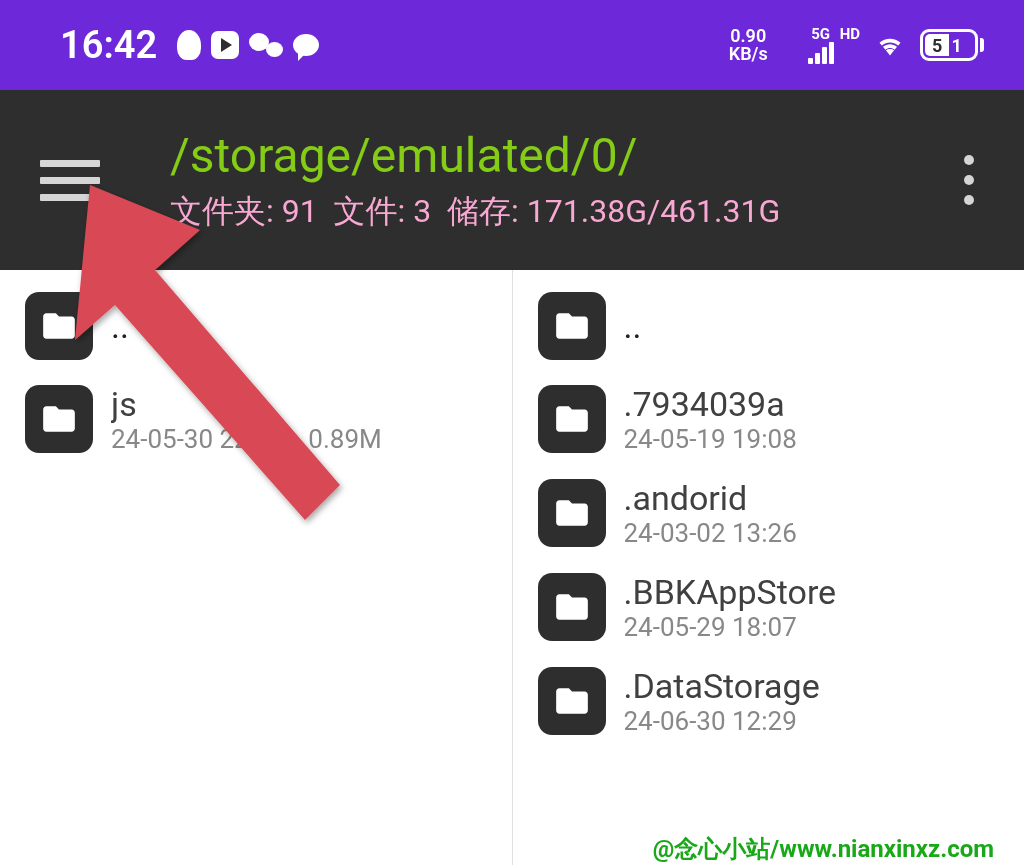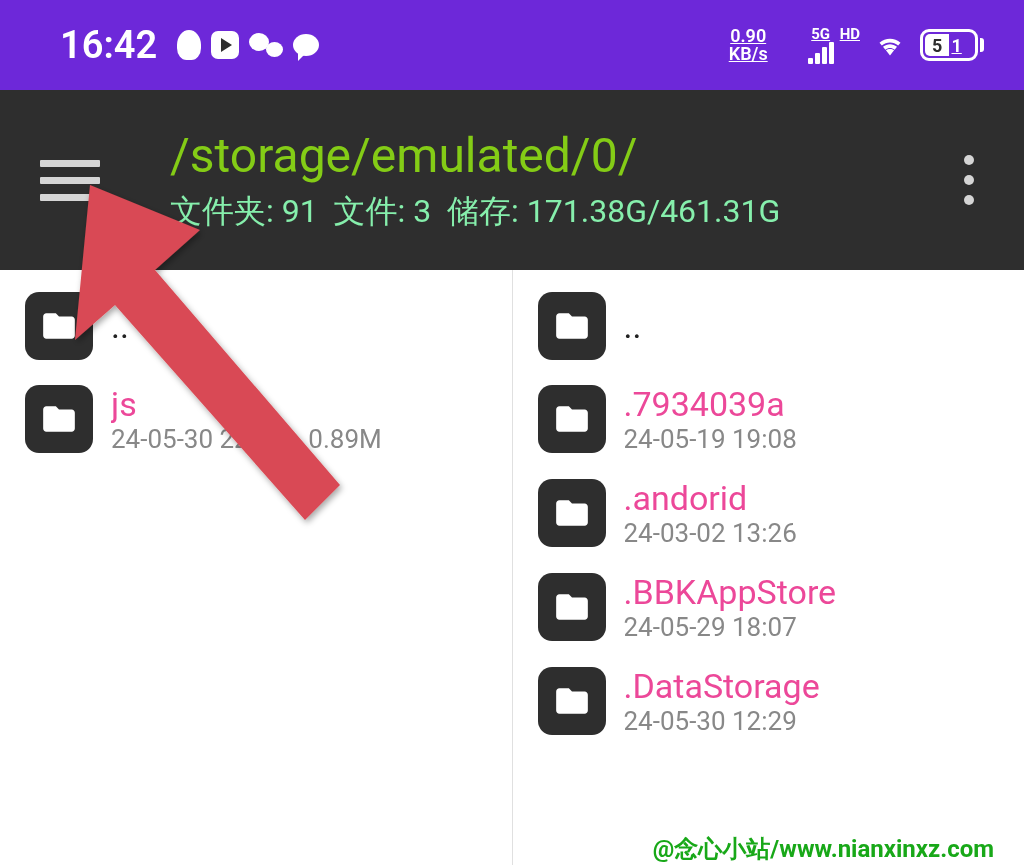--- a/index.html
+++ b/index.html
@@ -36,21 +36,20 @@
     .status-icons-left {
       display: flex;
       align-items: center;
       gap: 10px;
       margin-left: 8px;
     }
     .status-right {
       display: flex;
       align-items: center;
       gap: 16px;
-      text-decoration: underline;
     }
     .speed-block {
       display: flex;
       flex-direction: column;
       align-items: center;
       font-size: 18px;
       line-height: 1;
       font-weight: 600;
     }
     .net-block {
@@ -141,21 +140,21 @@
       margin-left: 70px;
       flex: 1;
     }
     .path-title {
       font-size: 48px;
       color: #84cc16;
       font-weight: 400;
     }
     .path-stats {
       font-size: 32px;
-      color: #86efac;
+      color: #f9a8d4;
       margin-top: 6px;
     }
     .more-dots {
       display: flex;
       flex-direction: column;
       gap: 10px;
       cursor: pointer;
       padding: 0 10px;
     }
     .more-dots span {
@@ -198,21 +197,21 @@
       width: 38px;
       height: 38px;
       fill: #fff;
     }
     .file-info {
       margin-left: 18px;
       overflow: hidden;
     }
     .file-name {
       font-size: 34px;
-      color: #ec4899;
+      color: #404040;
       font-weight: 400;
       white-space: nowrap;
     }
     .file-meta {
       font-size: 26px;
       color: #888;
       white-space: nowrap;
     }
     .parent-dots {
       font-size: 34px;
@@ -409,21 +408,21 @@
       </div>
     </div>
     <div class="file-row">
       <div class="folder-icon">
           <svg viewBox="0 0 24 24">
             <path d="M10 4H4c-1.1 0-2 .9-2 2v12c0 1.1.9 2 2 2h16c1.1 0 2-.9 2-2V8c0-1.1-.9-2-2-2h-8l-2-2z"></path>
           </svg>
         </div>
       <div class="file-info">
         <div class="file-name">.DataStorage</div>
-        <div class="file-meta">24-05-30 12:29</div>
+        <div class="file-meta">24-06-30 12:29</div>
       </div>
     </div>
   </div>
 </div>
 
 <svg class="arrow-annotation" width="320" height="400" viewBox="0 0 320 400">
   <defs>
     <filter id="sh" x="-20%" y="-20%" width="140%" height="140%">
       <feDropShadow dx="2" dy="3" stdDeviation="3" flood-opacity="0.35"></feDropShadow>
     </filter>

